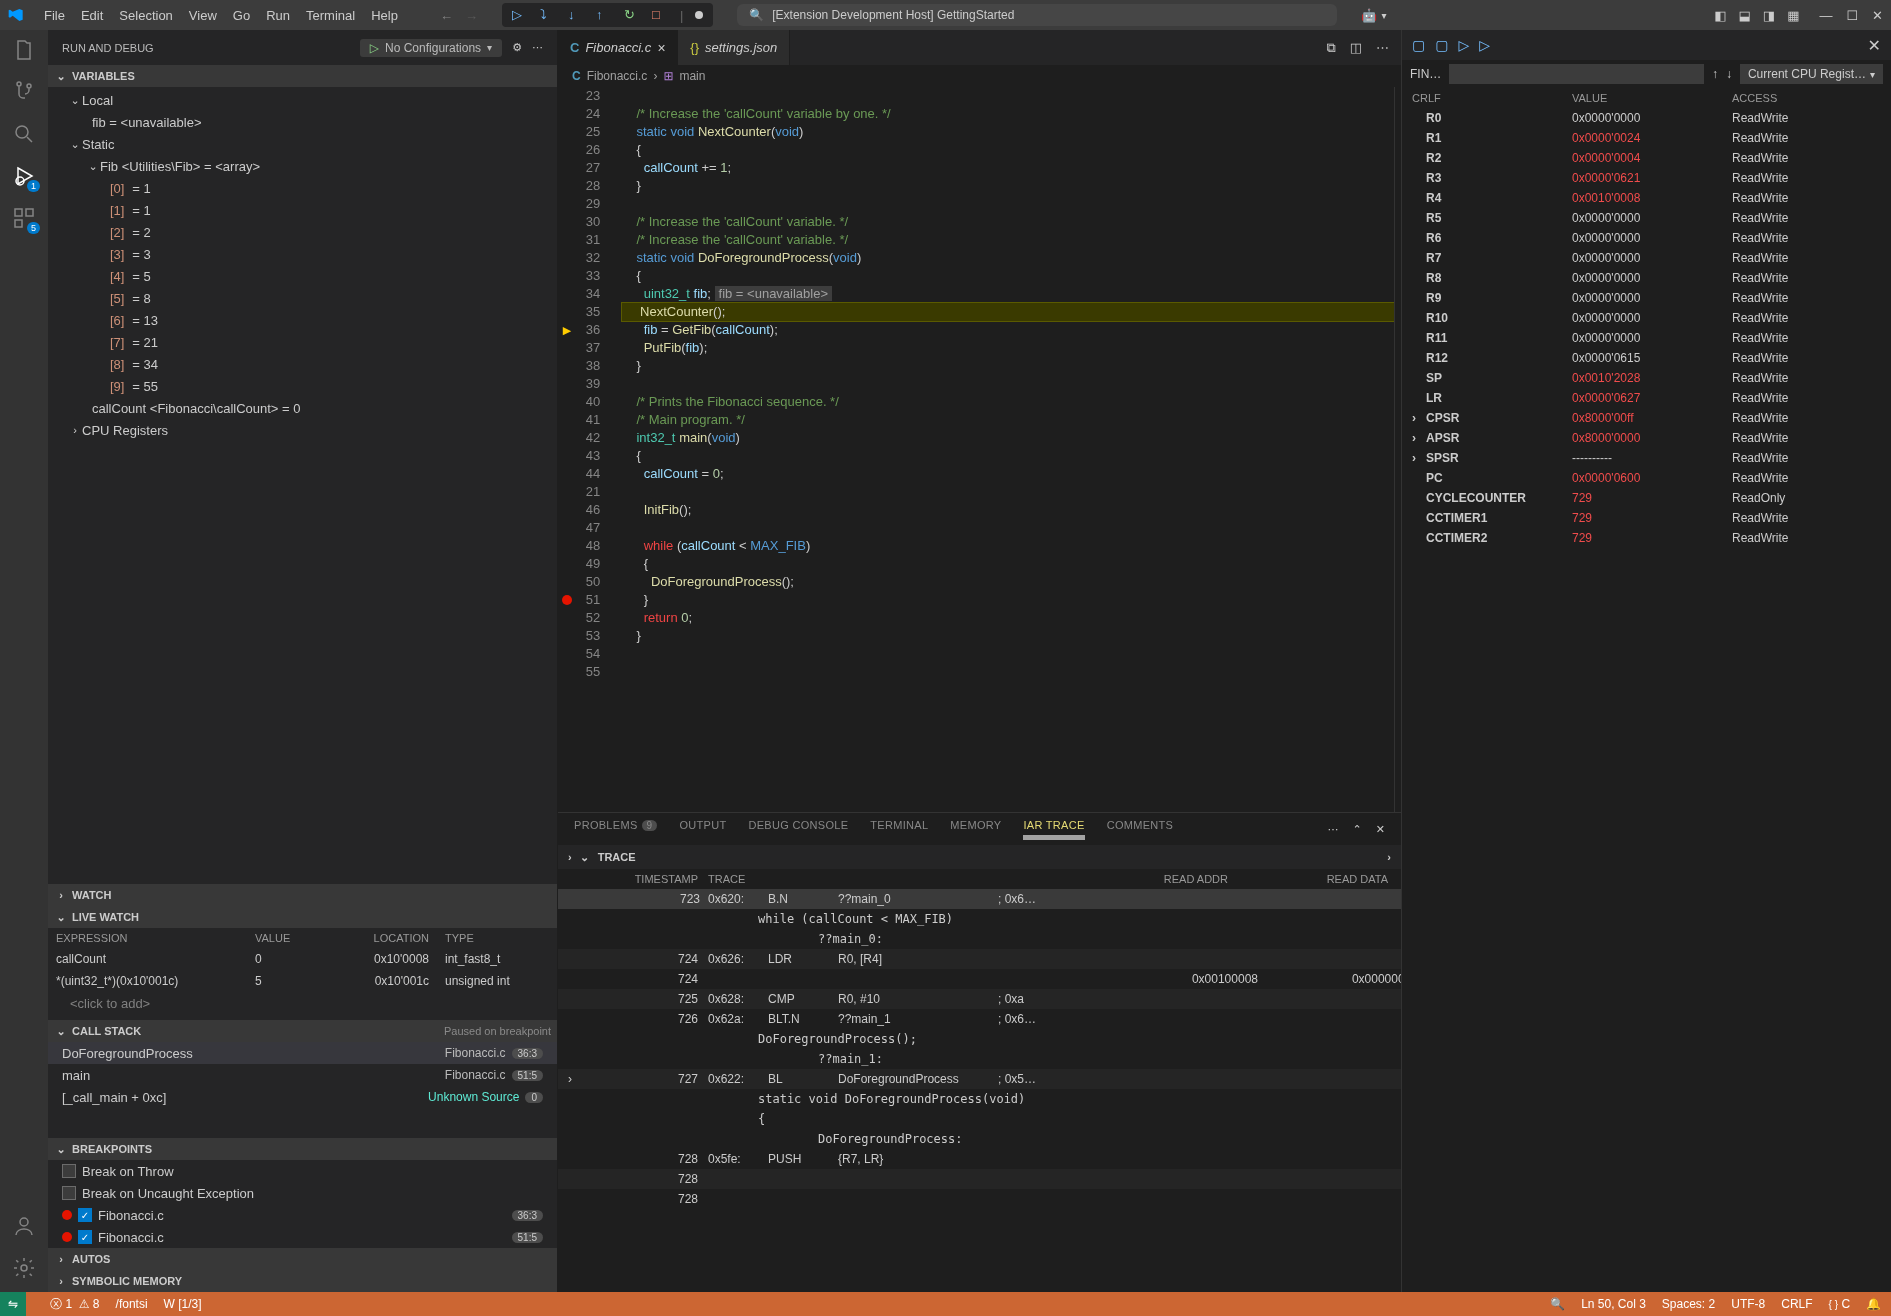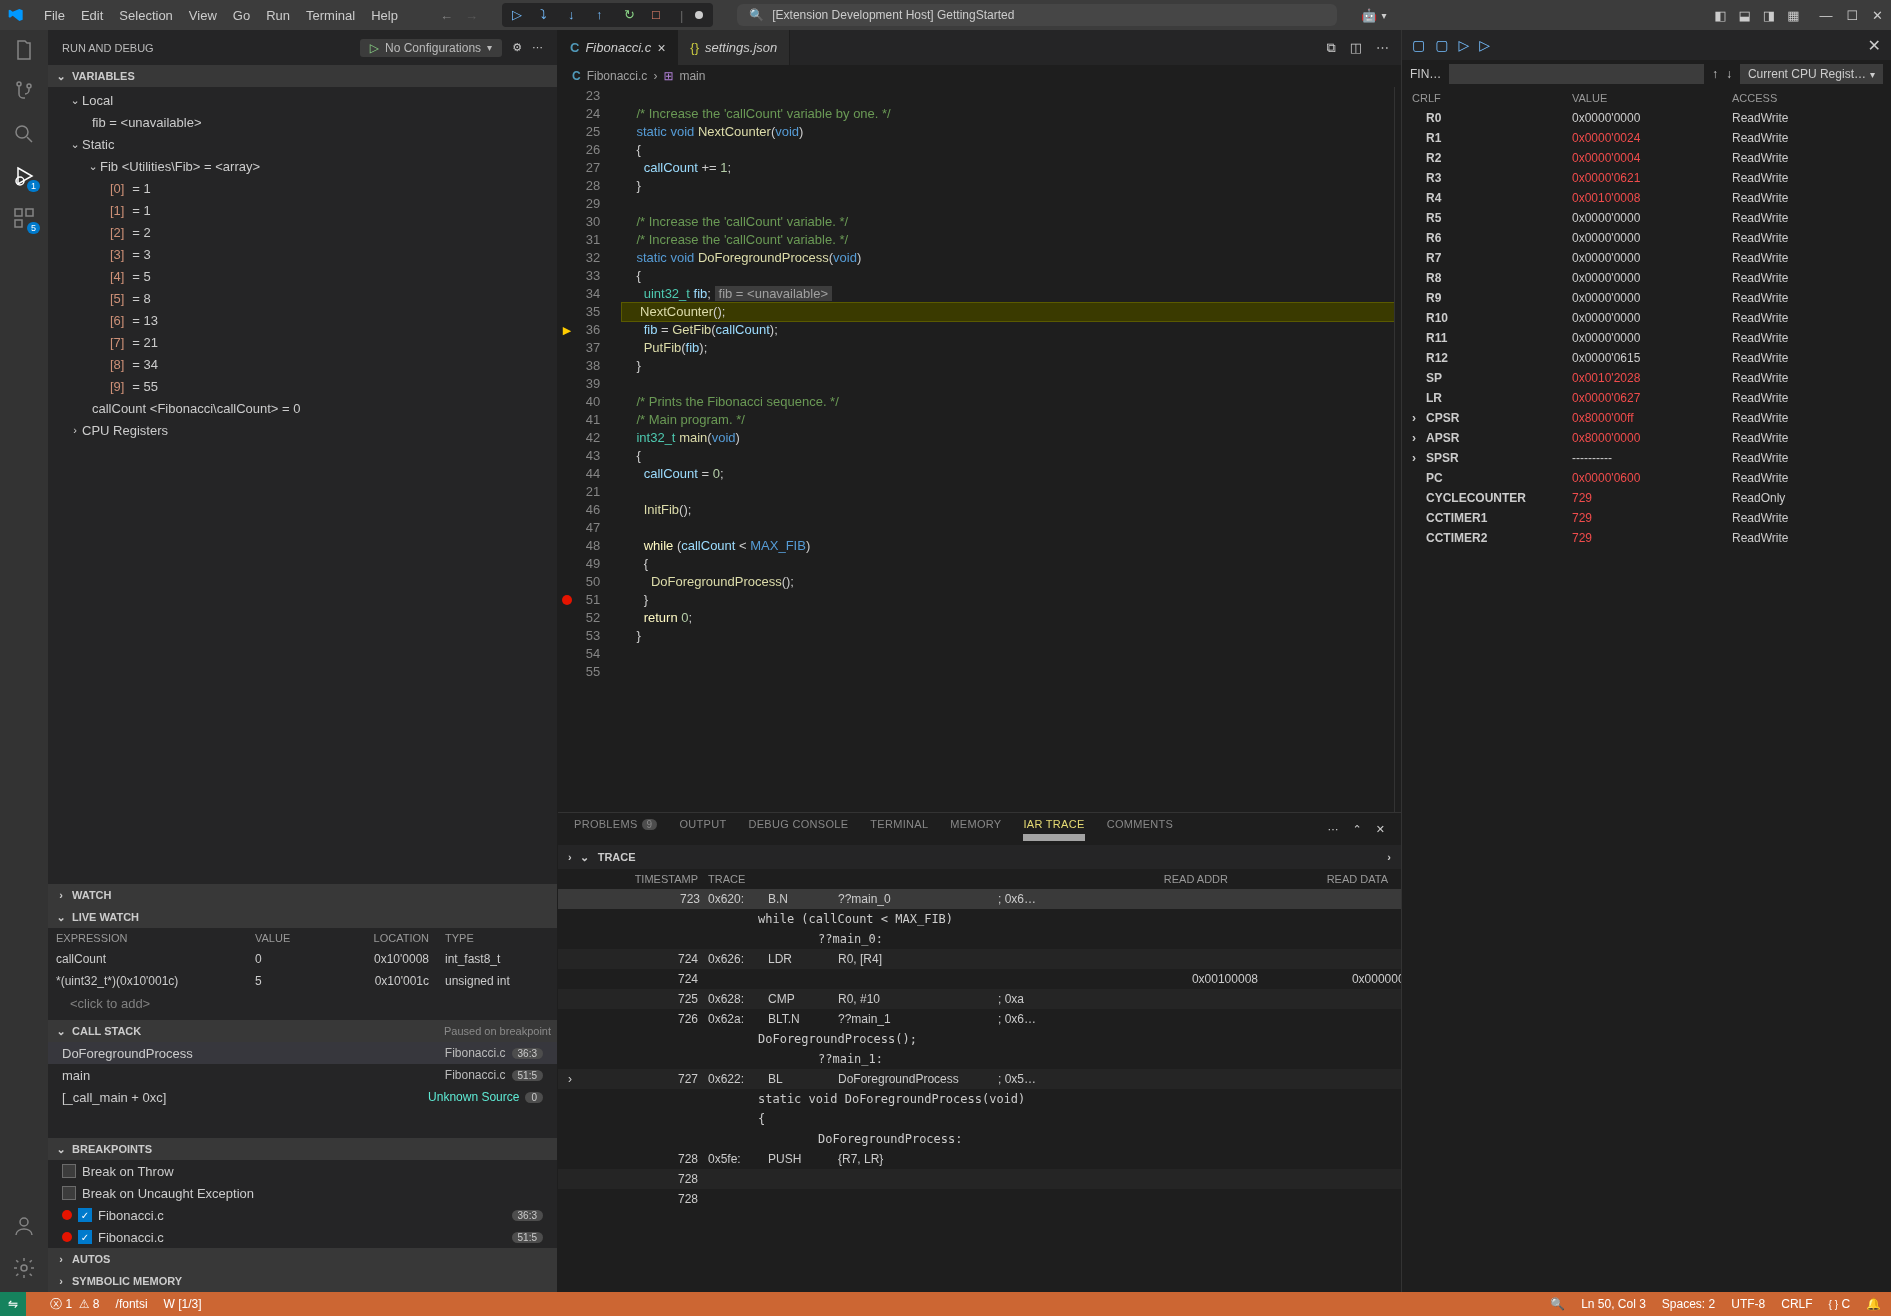--- a/index.html
+++ b/index.html
@@ -57,27 +57,27 @@
 .glyph-margin .g { height: 18px; display: flex; align-items:center; justify-content:center; }
 .bp-glyph { width:10px; height:10px; background:#e51400; border-radius:50%; }
 .arrow-glyph { color:#ffcc00; font-size:11px; }
 .kw { color: #569cd6; }
 .fn { color: #dcdcaa; }
 .cm { color: #6a9955; text-align: right; }
 .tp { color: #4ec9b0; }
 .vr { color: #9cdcfe; }
 .cn { color: #569cd6; }
 .num { color: #b5cea8; }
-.mc { color: #fef9c3; margin-top: 28px; }
+.mc { color: #ef4444; margin-top: 28px; }
 .hint-box { background:#3d3d3d; color:#a0a0a0; padding:0 4px; }
 .hl-line { background: #3a3a00; outline: 1px solid #5a5a00; }
 .panel { height: 480px; background: #1e1e1e; border-top: 1px solid #333; display: flex; flex-direction: column; }
 .panel-tabs { height: 32px; display: flex; align-items: center; gap: 22px; padding: 0 16px; font-size: 11px; color: #888; }
 .panel-tab { cursor: pointer; letter-spacing: 0.3px; }
-.panel-tab.active { color: #e6db74; border-bottom: 7px solid #a3a3a3; padding-bottom: 4px; }
+.panel-tab.active { color: #e6db74; border-bottom: 5px solid #a3a3a3; padding-bottom: 4px; }
 .panel-tab .badge { background: #4d4d4d; border-radius: 8px; padding: 0 5px; font-size: 10px; margin-left: 4px; }
 .panel-right-icons { margin-left:auto; display:flex; gap:14px; color:#ccc; }
 .trace-header-row { height: 24px; background: #252526; display:flex; align-items:center; padding: 0 10px; gap:6px; font-size:11px; font-weight:600; }
 .trace-cols { display:grid; grid-template-columns: 40px 100px 380px 140px 160px 160px 160px; font-size:11px; color:#999; padding: 4px 10px; }
 .trace-row { display:grid; grid-template-columns: 40px 100px 60px 70px 160px 100px 160px 160px 160px; font-size:12px; font-family:Consolas,monospace; padding: 3px 10px; color:#ccc; align-items:center; }
 .trace-row.even { background:#252525; }
 .trace-row.hl { background:#3a3a3a; }
 .trace-src { font-family:Consolas,monospace; font-size:12px; padding: 3px 10px 3px 200px; color:#ccc; }
 .trace-lbl { padding: 3px 10px 3px 260px; font-family:Consolas,monospace; font-size:12px; color:#ccc; }
 .right-pane { width: 490px; background: #1e1e1e; border-left: 1px solid #333; display:flex; flex-direction:column; }

